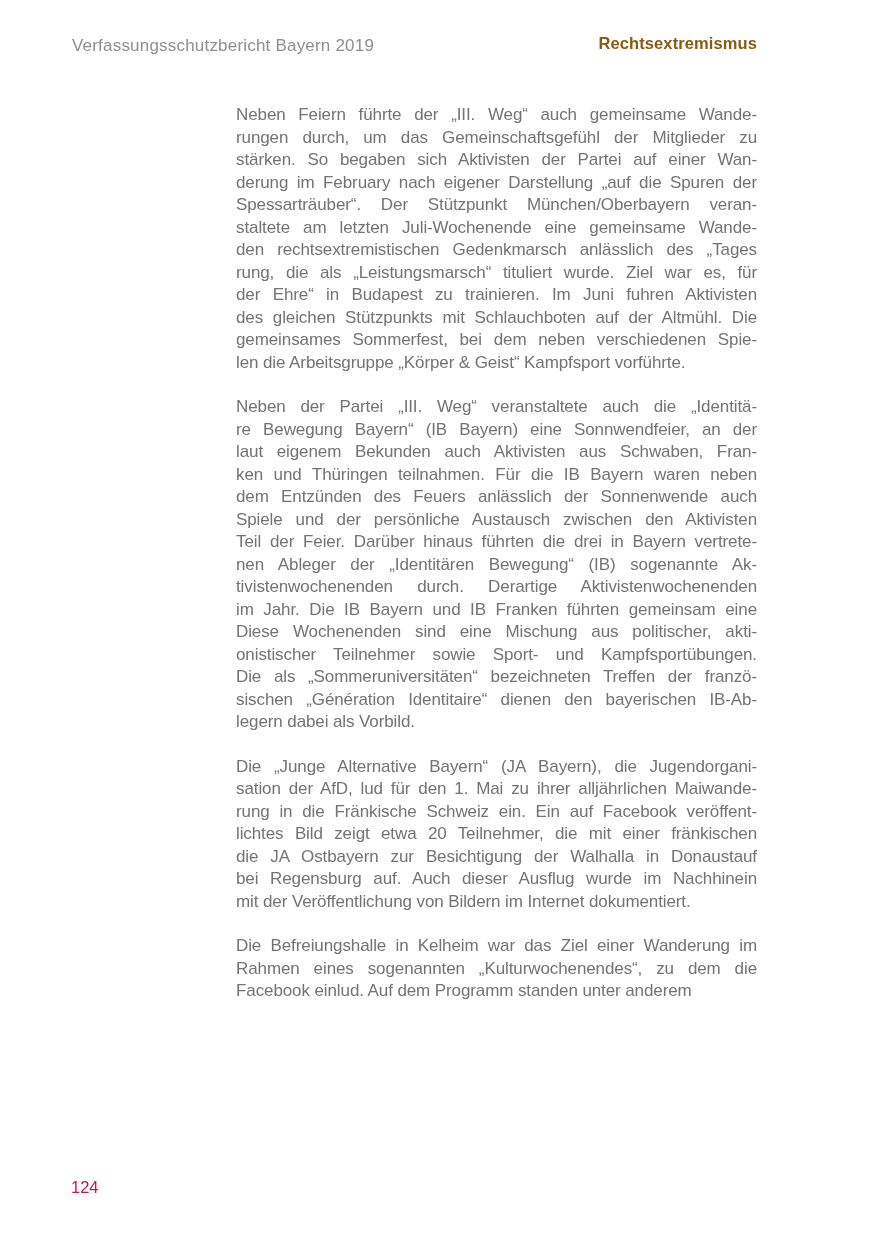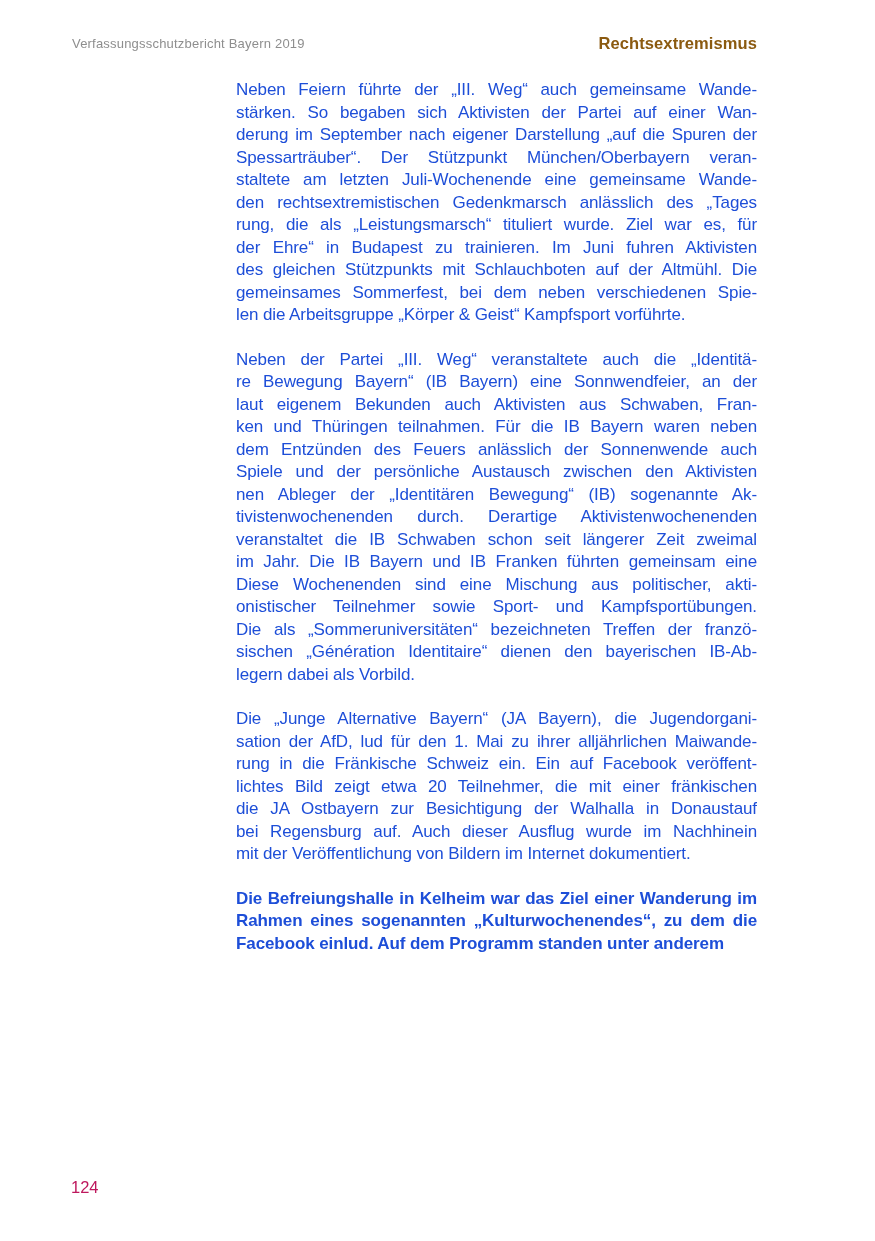--- a/index.html
+++ b/index.html
@@ -13,52 +13,51 @@
     height: 1241px;
     background: #ffffff;
     font-family: "Liberation Sans", sans-serif;
     overflow: hidden;
     margin: 0 auto;
   }
   .header-left {
     position: absolute;
     left: 72px;
     top: 36px;
-    font-size: 13px;
+    font-size: 17px;
     font-weight: 400;
     color: #8e8e8e;
     letter-spacing: 0.2px;
     white-space: nowrap;
   }
   .header-right {
     position: absolute;
     right: 118px;
     top: 34px;
     font-size: 16.5px;
     font-weight: 700;
     color: #8b5a10;
     letter-spacing: 0.1px;
     white-space: nowrap;
   }
   .content {
     position: absolute;
     left: 236px;
-    top: 79px;
+    top: 104px;
     width: 521px;
-    color: #1d4ed8;
+    color: #737373;
     font-size: 17px;
     line-height: 22.5px;
     letter-spacing: -0.1px;
   }
   .para {
     margin: 0 0 22px 0;
   }
   .para:last-child {
     margin-bottom: 16px;
-    font-weight: bold;
   }
   .line {
     text-align: justify;
     text-align-last: justify;
     white-space: normal;
   }
   .line.last {
     text-align-last: left;
   }
   .page-number {
@@ -74,41 +73,42 @@
 
 <div class="page">
   <div>
     <span class="header-left">Verfassungsschutzbericht Bayern 2019</span>
     <span class="header-right">Rechtsextremismus</span>
   </div>
 
   <div class="content" id="content">
       <div class="para">
         <div class="line">Neben Feiern führte der „III. Weg“ auch gemeinsame Wande-</div>
+        <div class="line">rungen durch, um das Gemeinschaftsgefühl der Mitglieder zu</div>
         <div class="line">stärken. So begaben sich Aktivisten der Partei auf einer Wan-</div>
-        <div class="line">derung im September nach eigener Darstellung „auf die Spuren der</div>
+        <div class="line">derung im February nach eigener Darstellung „auf die Spuren der</div>
         <div class="line">Spessarträuber“. Der Stützpunkt München/Oberbayern veran-</div>
         <div class="line">staltete am letzten Juli-Wochenende eine gemeinsame Wande-</div>
         <div class="line">den rechtsextremistischen Gedenkmarsch anlässlich des „Tages</div>
         <div class="line">rung, die als „Leistungsmarsch“ tituliert wurde. Ziel war es, für</div>
         <div class="line">der Ehre“ in Budapest zu trainieren. Im Juni fuhren Aktivisten</div>
         <div class="line">des gleichen Stützpunkts mit Schlauchboten auf der Altmühl. Die</div>
         <div class="line">gemeinsames Sommerfest, bei dem neben verschiedenen Spie-</div>
         <div class="line last">len die Arbeitsgruppe „Körper &amp; Geist“ Kampfsport vorführte.</div>
       </div>
       <div class="para">
         <div class="line">Neben der Partei „III. Weg“ veranstaltete auch die „Identitä-</div>
         <div class="line">re Bewegung Bayern“ (IB Bayern) eine Sonnwendfeier, an der</div>
         <div class="line">laut eigenem Bekunden auch Aktivisten aus Schwaben, Fran-</div>
         <div class="line">ken und Thüringen teilnahmen. Für die IB Bayern waren neben</div>
         <div class="line">dem Entzünden des Feuers anlässlich der Sonnenwende auch</div>
         <div class="line">Spiele und der persönliche Austausch zwischen den Aktivisten</div>
+        <div class="line">Teil der Feier. Darüber hinaus führten die drei in Bayern vertrete-</div>
         <div class="line">nen Ableger der „Identitären Bewegung“ (IB) sogenannte Ak-</div>
         <div class="line">tivistenwochenenden durch. Derartige Aktivistenwochenenden</div>
-        <div class="line">veranstaltet die IB Schwaben schon seit längerer Zeit zweimal</div>
         <div class="line">im Jahr. Die IB Bayern und IB Franken führten gemeinsam eine</div>
         <div class="line">Diese Wochenenden sind eine Mischung aus politischer, akti-</div>
         <div class="line">onistischer Teilnehmer sowie Sport- und Kampfsportübungen.</div>
         <div class="line">Die als „Sommeruniversitäten“ bezeichneten Treffen der franzö-</div>
         <div class="line">sischen „Génération Identitaire“ dienen den bayerischen IB-Ab-</div>
         <div class="line last">legern dabei als Vorbild.</div>
       </div>
       <div class="para">
         <div class="line">Die „Junge Alternative Bayern“ (JA Bayern), die Jugendorgani-</div>
         <div class="line">sation der AfD, lud für den 1. Mai zu ihrer alljährlichen Maiwande-</div>

